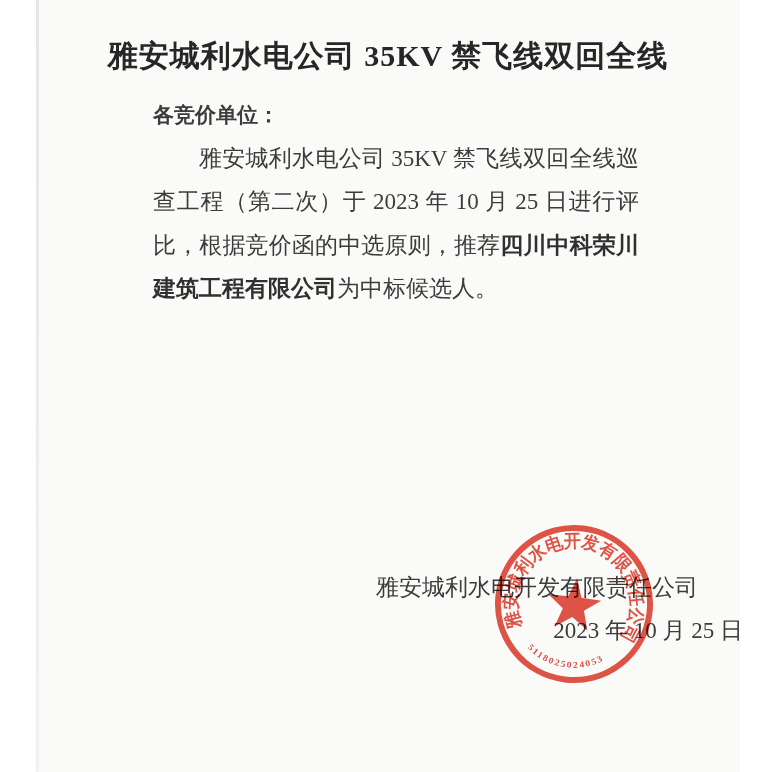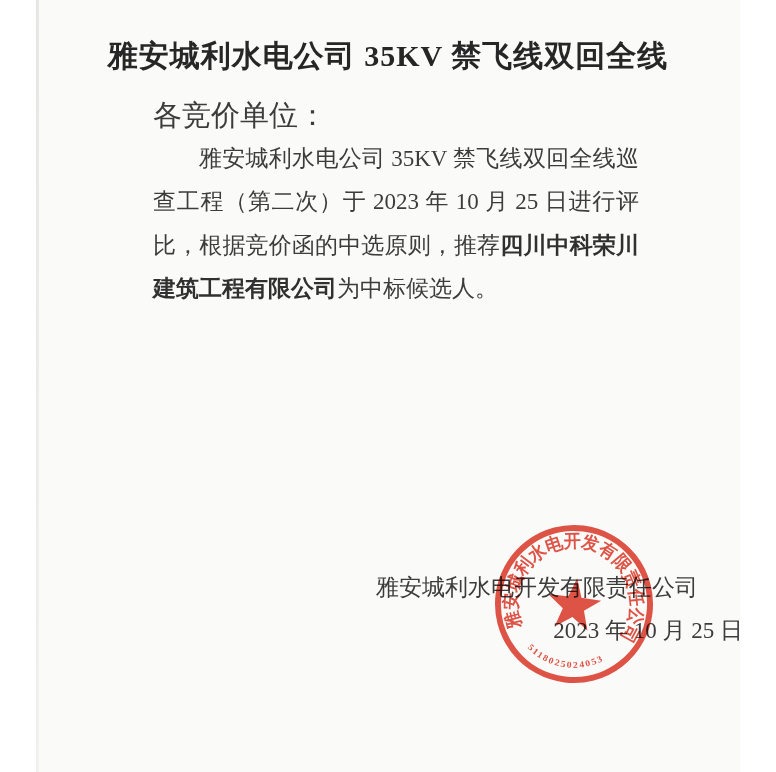--- a/index.html
+++ b/index.html
@@ -22,23 +22,24 @@
     text-align: center;
     font-size: 30px;
     font-weight: bold;
     color: #262626;
     line-height: 61px;
     letter-spacing: 1px;
   }
   .title-line { display: block; }
   .salutation {
     margin: 8px 101px 0 117px;
-    font-size: 29px;
+    font-size: 21px;
     line-height: 43px;
     color: #3c3c3c;
+    font-weight: bold;
   }
   .para {
     margin: 0 101px 0 117px;
     font-size: 23px;
     line-height: 43.3px;
     text-align: justify;
     color: #3c3c3c;
   }
   .para.indent { text-indent: 46px; }
   .para strong { font-weight: bold; color: #303030; }

